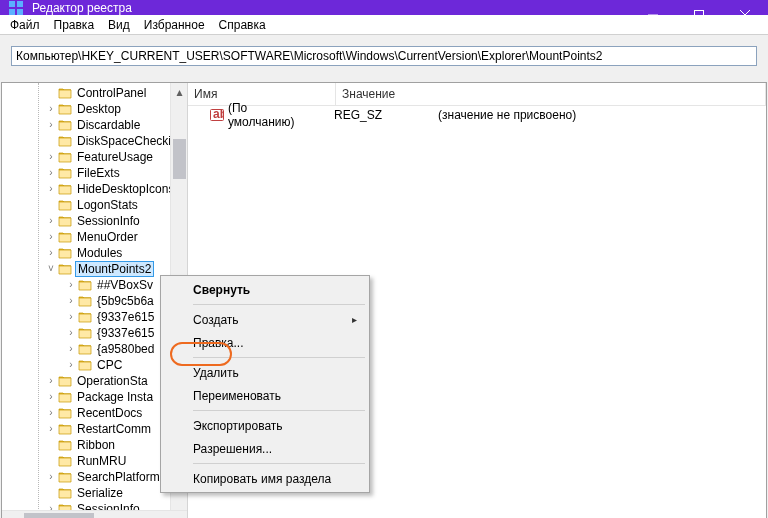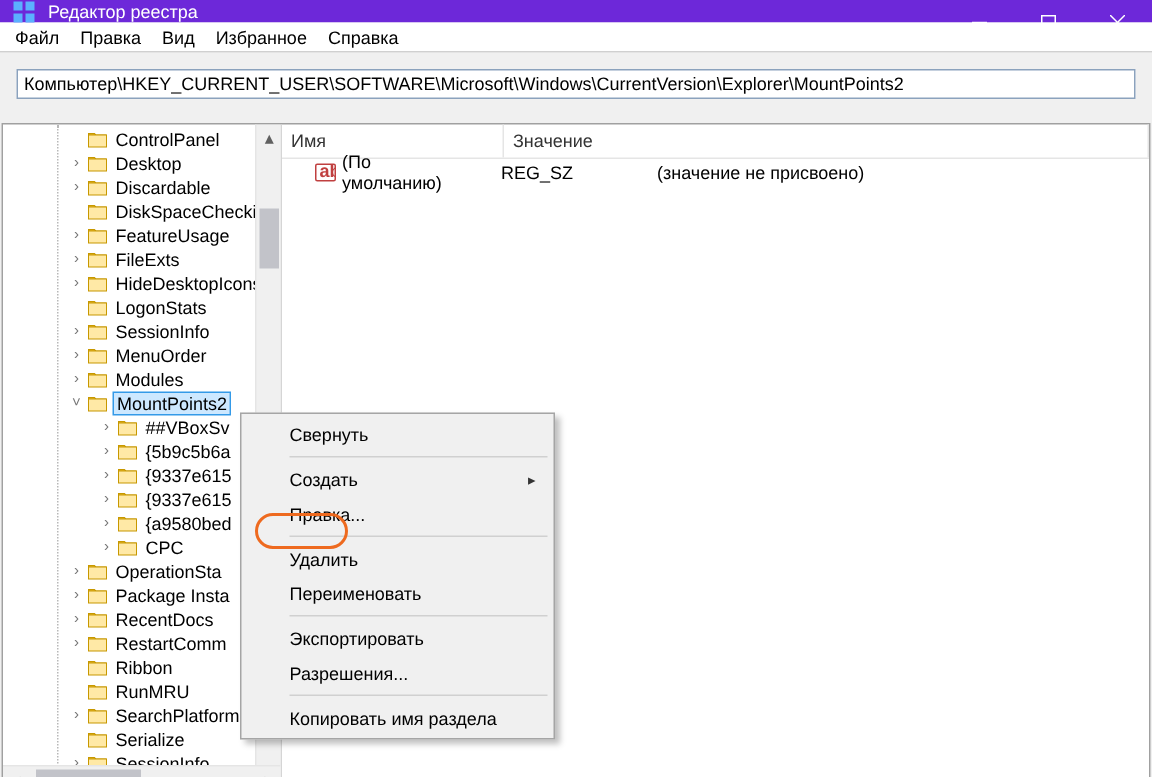--- a/index.html
+++ b/index.html
@@ -352,21 +352,21 @@
       <div class="cell value">
           <span>(значение не присвоено)</span>
         </div>
     </div>
   </div>
 </div>
 
 <div class="context-menu">
   <div class="cm-left"></div>
   <div class="cm-item">
-      <span style="font-weight:normal">Свернуть</span>
+      <span style="font-weight:bold">Свернуть</span>
     </div>
   <div class="cm-sep"></div>
   <div class="cm-item">
       <span>Создать</span>
       <span class="arrow">▸</span>
     </div>
   <div class="cm-item">
       <span>Правка...</span>
     </div>
   <div class="cm-sep"></div>

